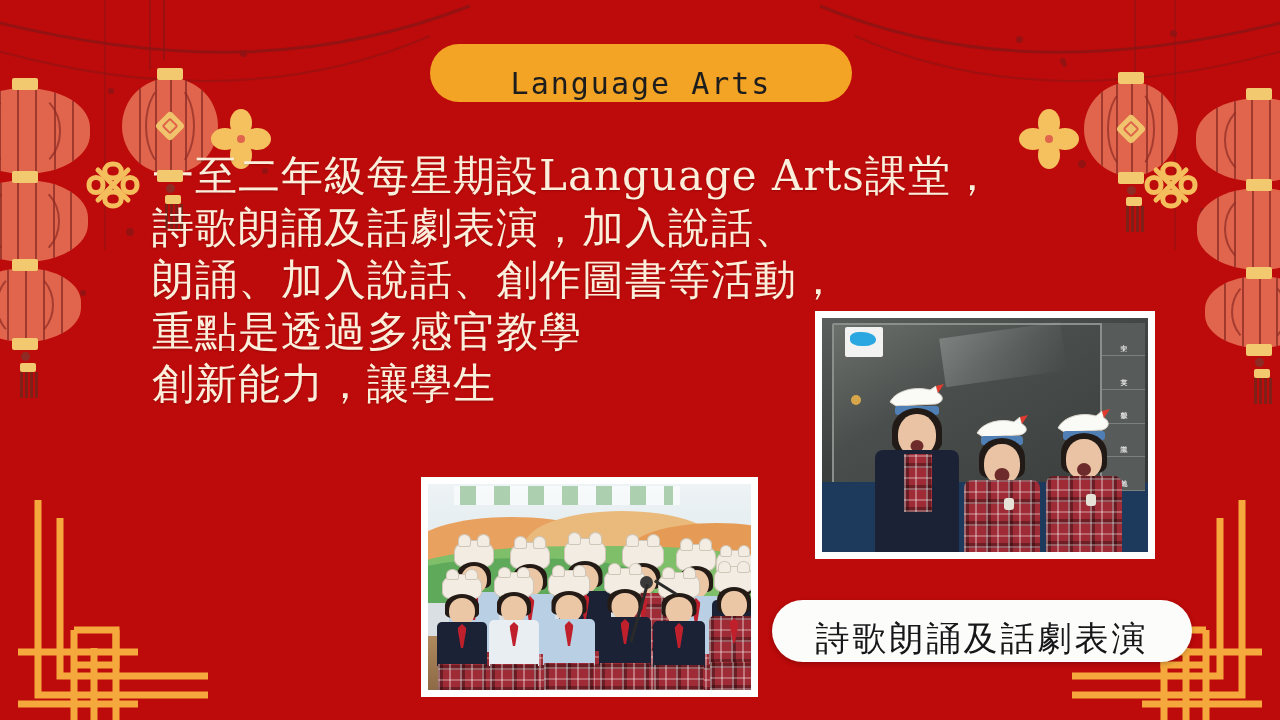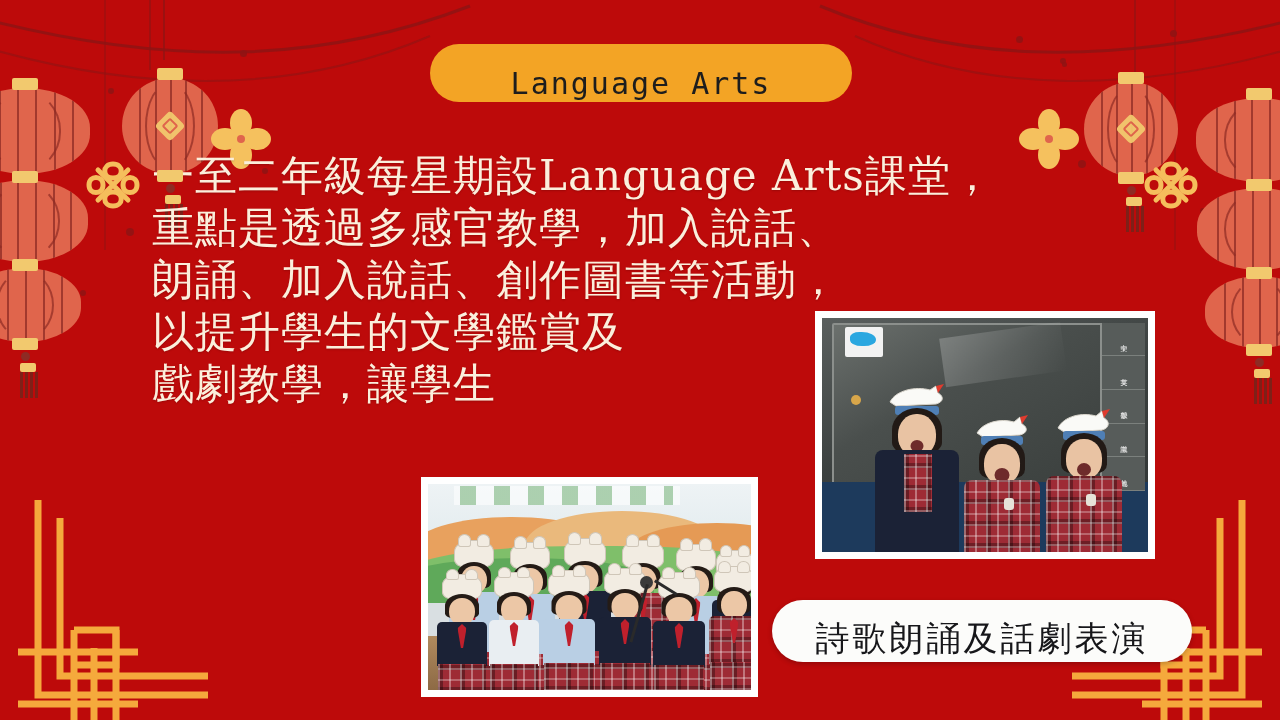--- a/index.html
+++ b/index.html
@@ -373,24 +373,24 @@
       </g>
     </svg>
   </div>
 
   <div class="title-pill">
     <span>Language Arts</span>
   </div>
 
   <div class="body-text">
     <div>一至二年級每星期設Language Arts課堂，</div>
-    <div>重點是透過多感官教學，加入說話、</div>
+    <div>詩歌朗誦及話劇表演，加入說話、</div>
     <div>朗誦、加入說話、創作圖書等活動，</div>
-    <div>以提升學生的文學鑑賞及</div>
-    <div>戲劇教學，讓學生</div>
+    <div>重點是透過多感官教學</div>
+    <div>創新能力，讓學生</div>
   </div>
 
   <div class="photo" style="left:815px;top:311px;width:340px;height:248px;">
     <div class="inner">
       <div class="classroom">
         <div class="cb-board">
           <div class="cb-glare"></div>
         </div>
         <div class="cb-sticker"></div>
         <div class="cb-magnet"></div>

